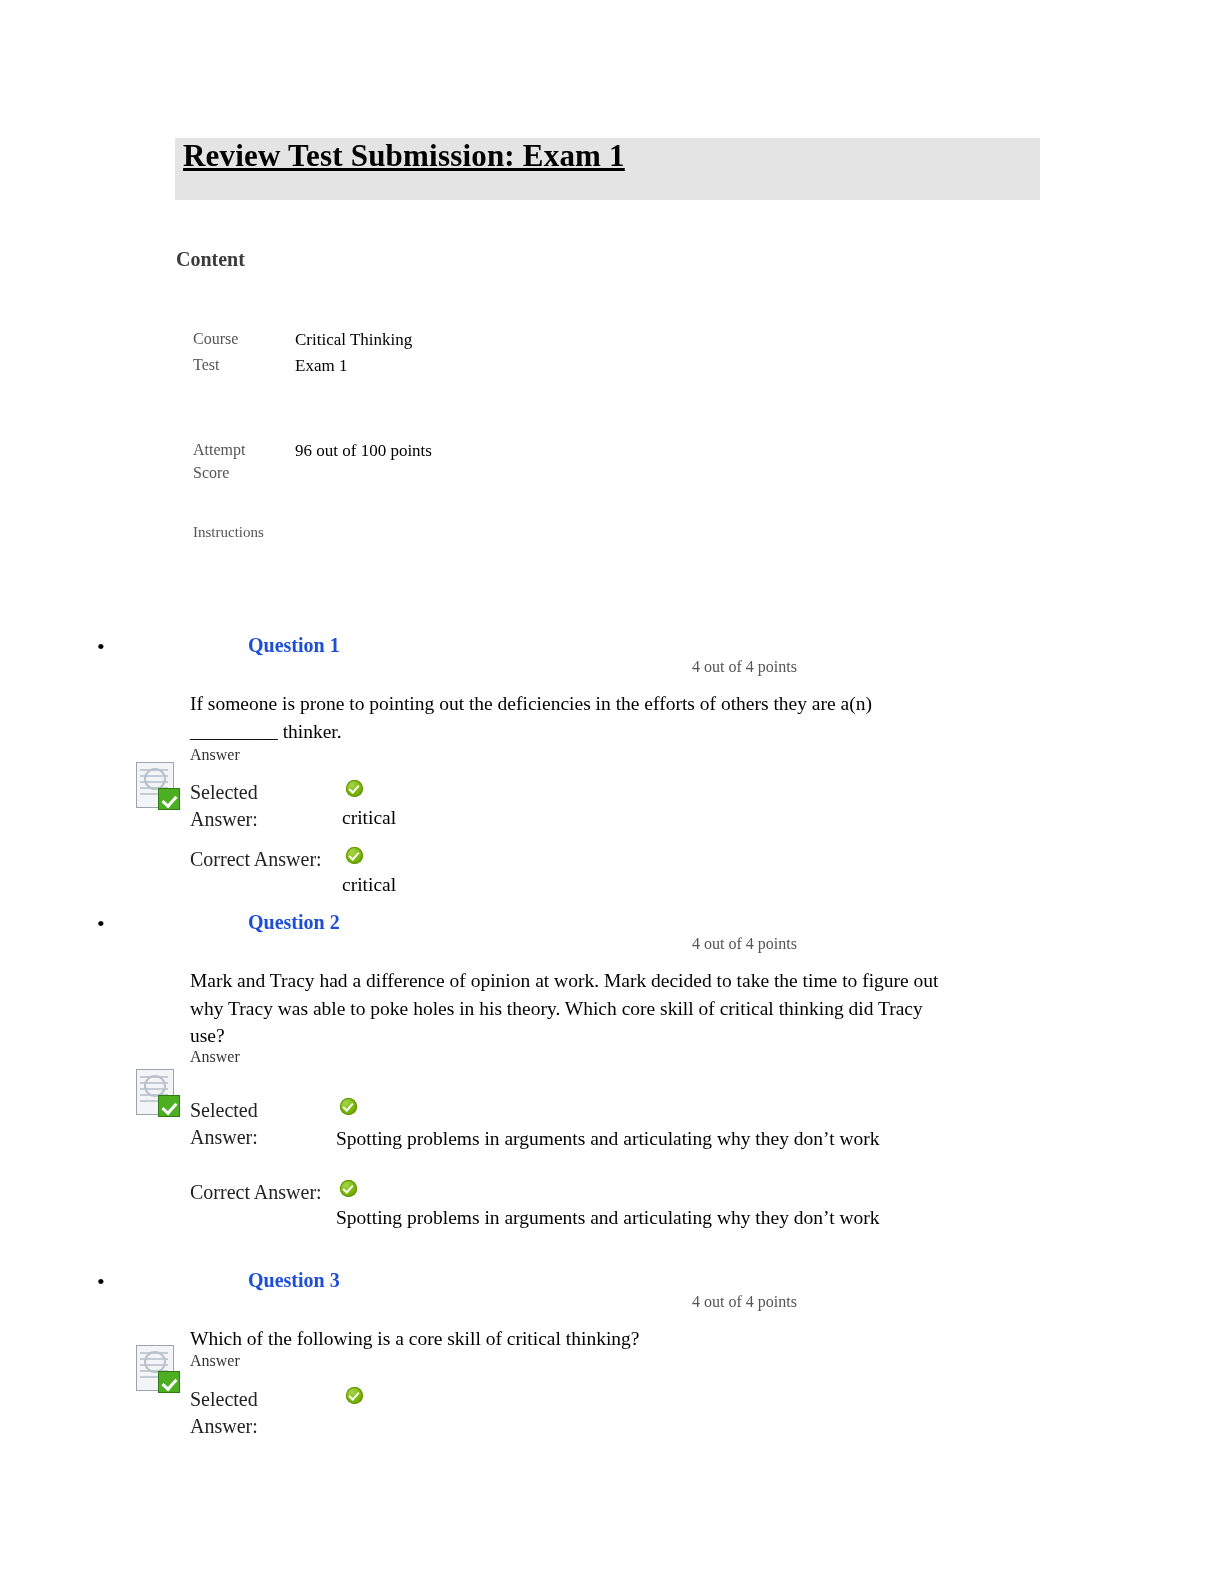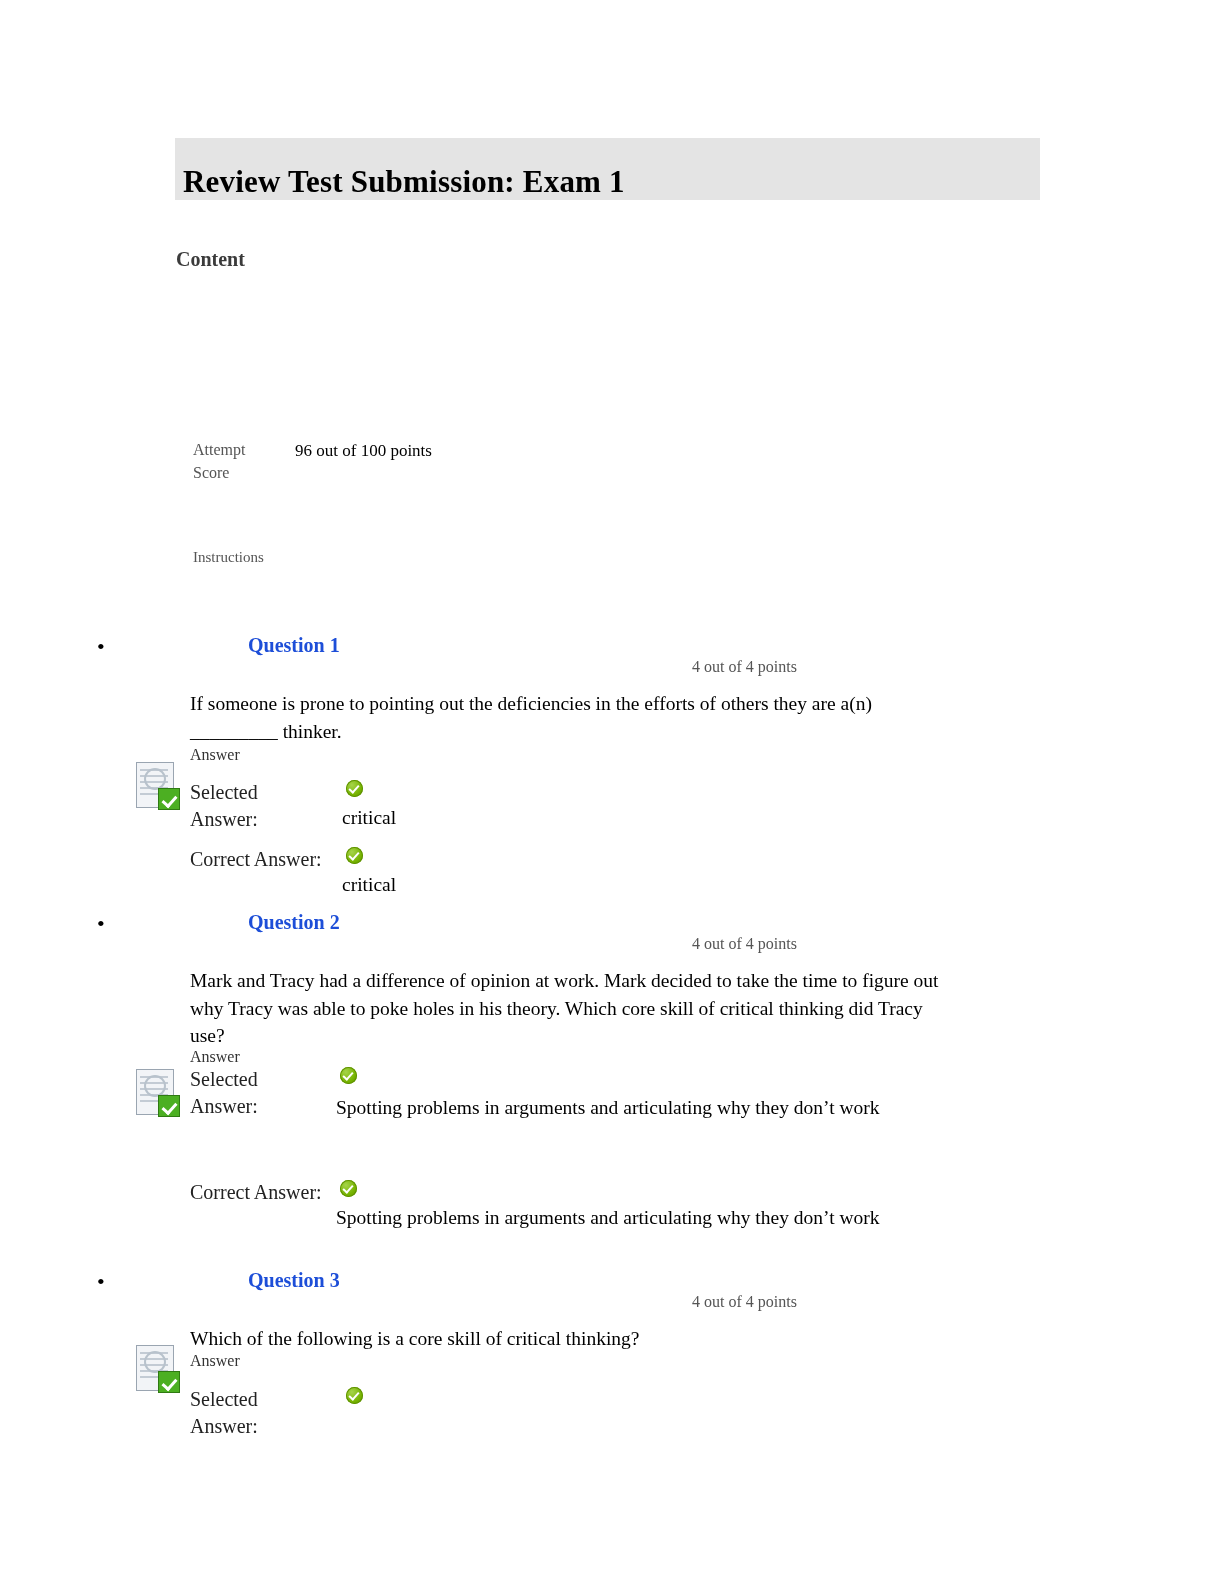--- a/index.html
+++ b/index.html
@@ -23,21 +23,22 @@
 
   
   .title-bar {
     position: absolute;
     left: 175px;
     top: 138px;
     width: 865px;
     height: 62px;
     background: #e4e4e4;
     display: flex;
-    align-items: flex-end;
+    align-items: flex-start;
+    text-decoration: underline;
   }
   .title-bar .title-text {
     font-family: "Liberation Serif", serif;
     font-weight: bold;
     font-size: 31px;
     color: #000;
     padding-left: 8px;
     letter-spacing: 0.2px;
   }
 
@@ -85,21 +86,21 @@
     width: 102px;
     font-size: 16px;
     color: #555555;
     line-height: 1.42;
   }
 
   
   .instructions {
     position: absolute;
     left: 193px;
-    top: 543px;
+    top: 518px;
     width: 860px;
     display: flex;
     align-items: flex-end;
   }
   .instructions .lbl {
     width: 100px;
     font-size: 15px;
     color: #555555;
     padding-top: 6px;
   }
@@ -274,20 +275,30 @@
 <body>
 
 <div class="page">
 
   <div class="title-bar">
     <span class="title-text">Review Test Submission: Exam 1</span>
   </div>
 
   <div class="content-heading">Content</div>
 
+  <div class="meta">
+    <div class="meta-row">
+      <div class="meta-label">Course</div>
+      <div class="meta-value">Critical Thinking</div>
+    </div>
+    <div class="meta-row">
+      <div class="meta-label">Test</div>
+      <div class="meta-value">Exam 1</div>
+    </div>
+  </div>
 
   <div class="meta2">
     <div class="meta-row">
       <div class="meta-label-stack">
         <div>Attempt</div>
         <div>Score</div>
       </div>
       <div class="meta-value">96 out of 100 points</div>
     </div>
   </div>
@@ -342,21 +353,21 @@
           <i></i>
           <i></i>
           <i></i>
           <i></i>
           <i></i>
         </div>
       <div class="pencil"></div>
       <div class="badge"></div>
     </div>
 
-    <div class="ans-row" style="top:155px;">
+    <div class="ans-row" style="top:186px;">
       <div class="ans-lbl narrow">
         <div>Selected</div>
         <div>Answer:</div>
       </div>
       <span class="circle-check ans-check" style="left:150px;"></span>
       <div class="ans-text" style="left:146px; top:29px;">Spotting problems in arguments and articulating why they don’t work</div>
     </div>
 
     <div class="ans-row" style="top:268px;">
       <div class="ans-lbl">Correct Answer:</div>

